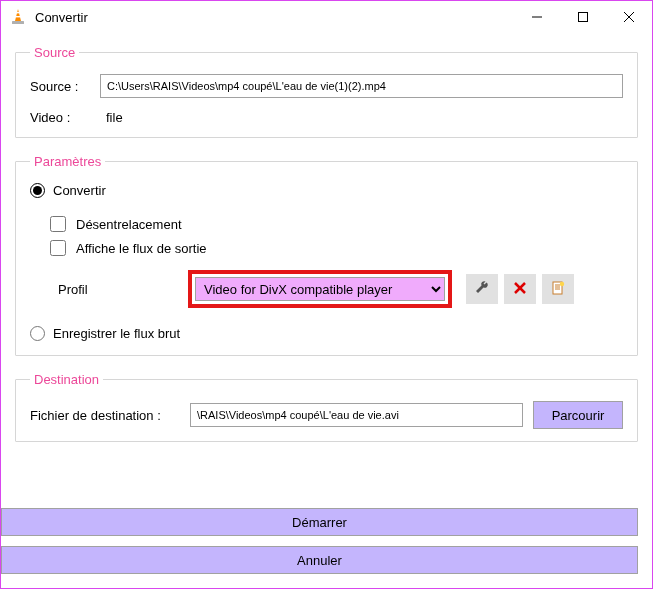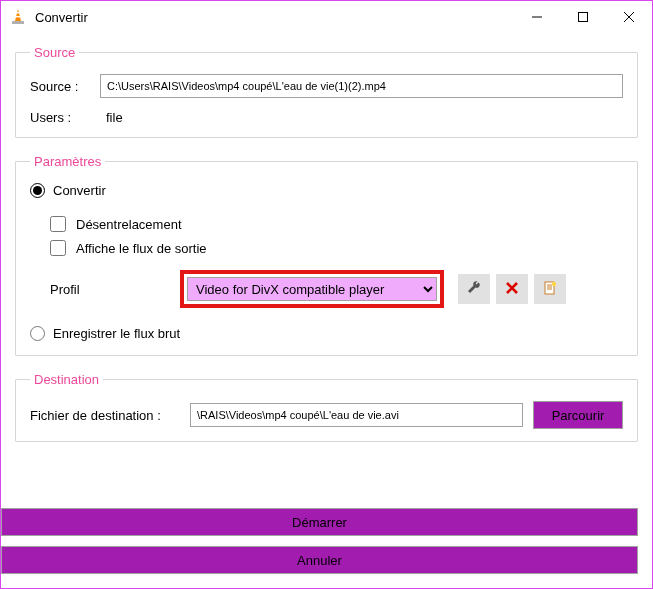--- a/index.html
+++ b/index.html
@@ -18,28 +18,28 @@
     .form-row { display: flex; align-items: center; margin-bottom: 12px; }
     .form-row:last-child { margin-bottom: 0; }
     .label-col { width: 70px; flex-shrink: 0; }
     .dest-label { width: 160px; flex-shrink: 0; }
     input[type="text"].ro { flex: 1; height: 24px; padding: 2px 6px; border: 1px solid #a1a1a1; background: #fff; font-size: 11px; }
     .type-value { padding-left: 6px; }
     .radio-row { display: flex; align-items: center; margin-bottom: 12px; }
     .radio-row input[type="radio"] { width: 15px; height: 15px; margin-right: 8px; accent-color: #000; }
     .check-row { display: flex; align-items: center; margin-left: 20px; margin-bottom: 8px; }
     .check-row input[type="checkbox"] { width: 16px; height: 16px; margin-right: 10px; }
-    .profile-row { display: flex; align-items: center; margin: 14px 0 18px 20px; }
+    .profile-row { display: flex; align-items: center; margin: 14px 0 18px 28px; }
     .profile-label { width: 130px; flex-shrink: 0; }
     .highlight-box { border: 4px solid #e41717; padding: 3px; display: inline-block; margin-right: 8px; }
     select.profile-select { width: 250px; height: 24px; border: 1px solid #a1a1a1; background: #f0abfc; font-size: 13px; padding: 0 4px; }
     .icon-btn { width: 32px; height: 30px; border: 1px solid transparent; background: #e1e1e1; display: flex; align-items: center; justify-content: center; margin-left: 6px; cursor: pointer; }
     .icon-btn svg { width: 16px; height: 16px; }
     .buttons-row { display: flex; justify-content: flex-end; gap: 10px; padding: 4px 14px 14px 0; flex-direction: column; }
-    .btn { min-width: 90px; height: 28px; border: 1px solid #a1a1a1; background: #a21caf; font-size: 13px; cursor: pointer; padding: 0 12px; }
+    .btn { min-width: 90px; height: 28px; border: 1px solid #a1a1a1; background: #c4b5fd; font-size: 13px; cursor: pointer; padding: 0 12px; }
     .browse-btn { margin-left: 10px; }
   </style>
 </head>
 <body>
 
 <div class="window">
 
   <div class="titlebar">
     <span class="app-icon">
       <svg viewBox="0 0 18 18">
@@ -72,21 +72,21 @@
 
   <div class="content">
 
     <fieldset class="group">
       <legend>Source</legend>
       <div class="form-row">
         <span class="label-col">Source :</span>
         <input type="text" class="ro" readonly="" value="C:\Users\RAIS\Videos\mp4 coupé\L'eau de vie(1)(2).mp4" style="">
       </div>
       <div class="form-row">
-        <span class="label-col">Users :</span>
+        <span class="label-col">Video :</span>
         <span class="type-value">file</span>
       </div>
     </fieldset>
 
     <fieldset class="group">
       <legend>Paramètres</legend>
 
       <label class="radio-row">
         <input type="radio" name="mode" checked="" style="">
         <span>Convertir</span>

